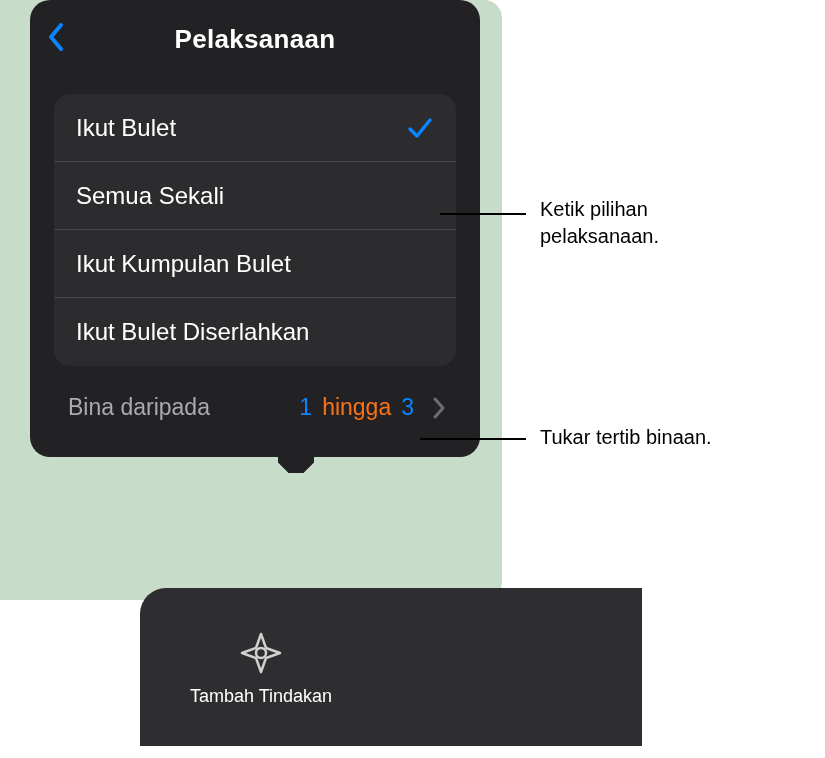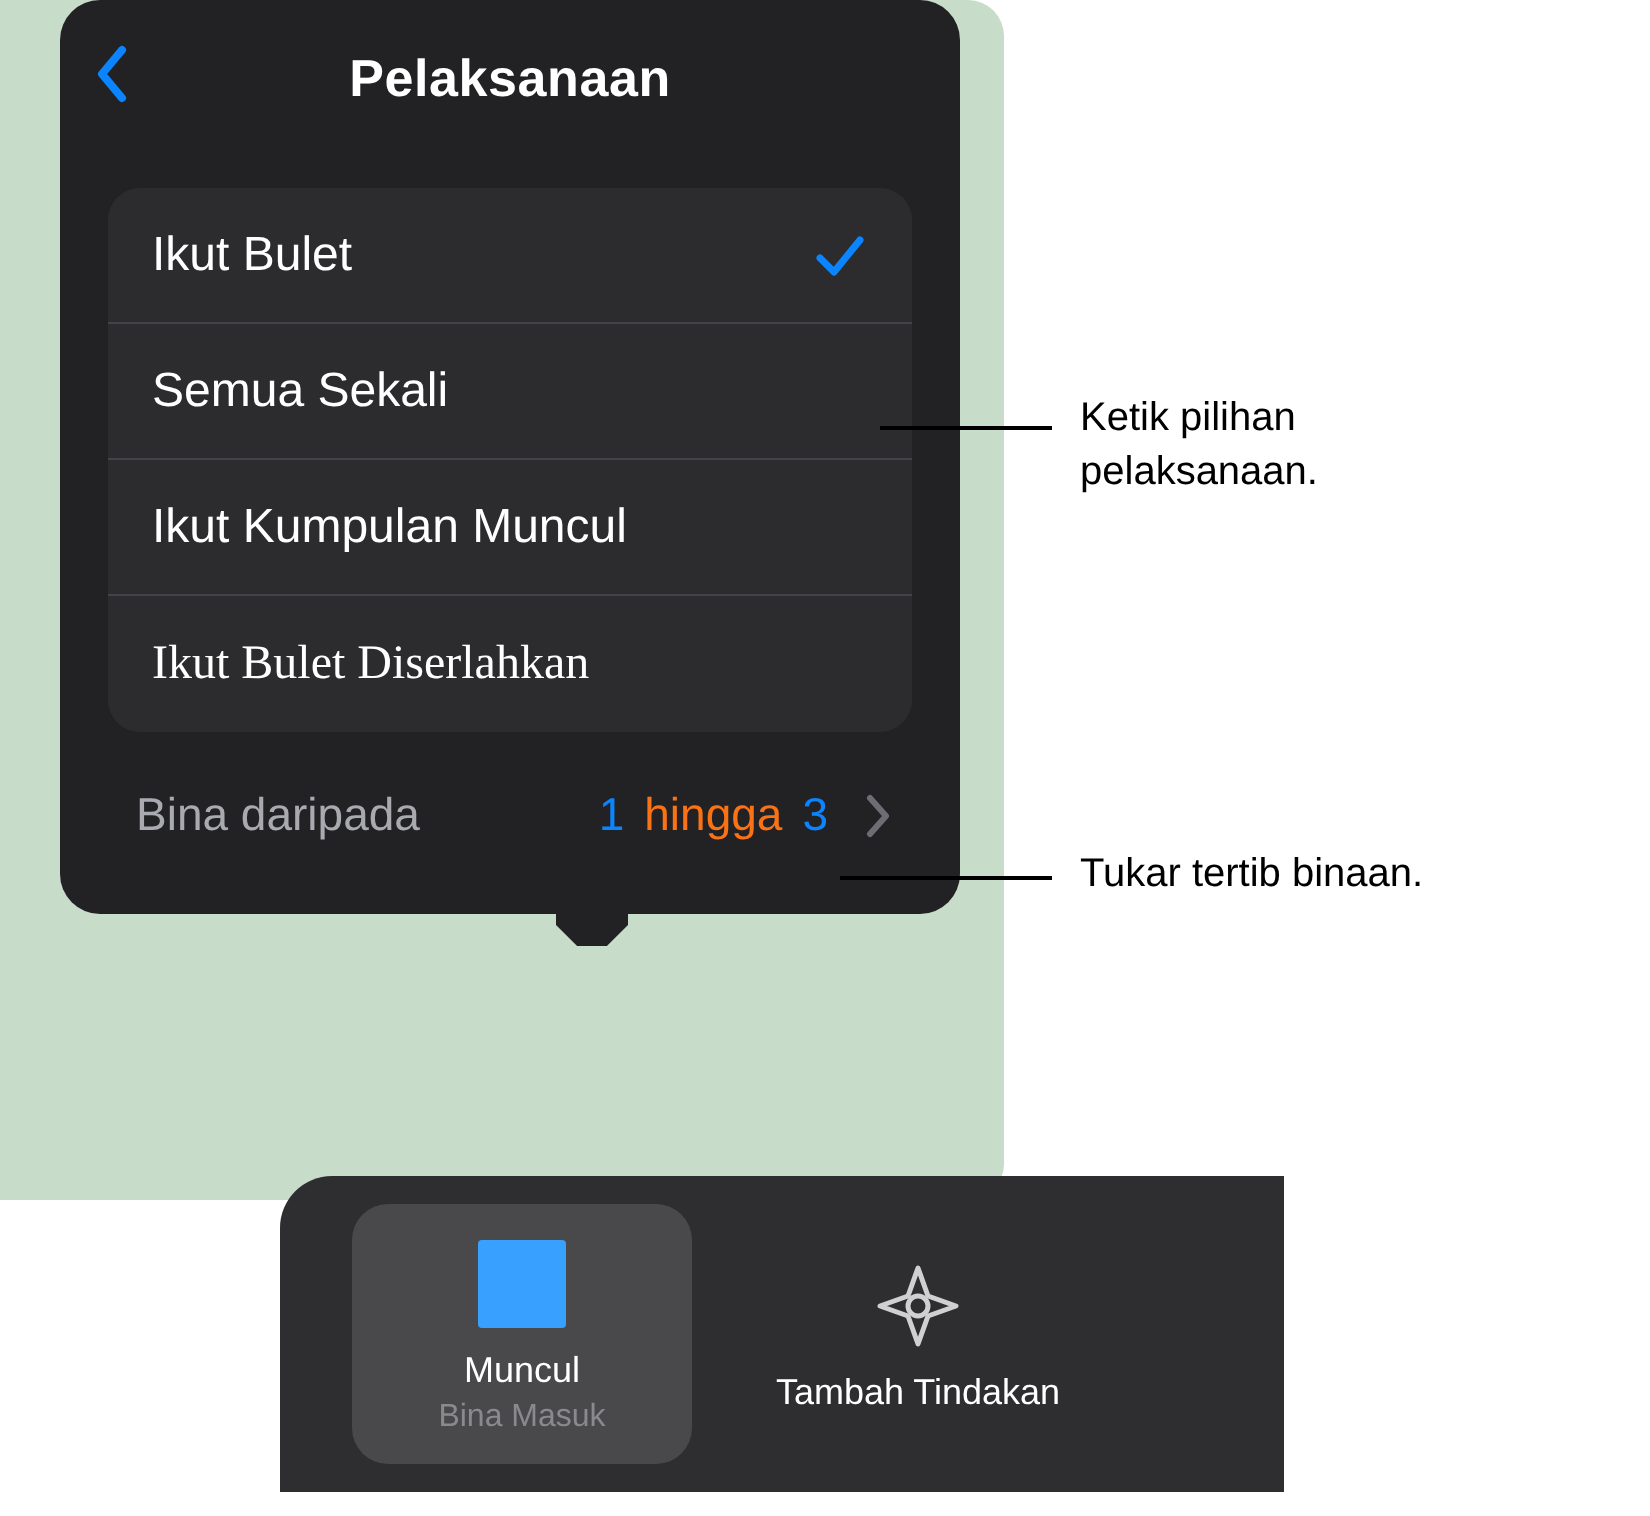--- a/index.html
+++ b/index.html
@@ -60,21 +60,21 @@
   .option-row {
     display: flex;
     align-items: center;
     justify-content: space-between;
     padding: 0 22px;
     height: 68px;
     font-size: 24px;
     color: #fff;
     border-bottom: 1px solid rgba(120,120,128,0.32);
   }
-  .option-row:last-child { border-bottom: none; font-family: Liberation Serif, serif; }
+  .option-row:last-child { border-bottom: none; }
   .check-icon {
     width: 28px; height: 28px;
     color: #0a84ff;
     display: flex; align-items: center; justify-content: center;
   }
   .check-icon svg { width: 26px; height: 26px; }
   .build-row {
     margin: 28px 24px 0 24px;
     display: flex;
     align-items: center;
@@ -178,21 +178,21 @@
         <span class="check-icon">
           <svg viewBox="0 0 26 26">
               <polyline points="3,14 10,21 23,5" fill="none" stroke="currentColor" stroke-width="3.5" stroke-linecap="round" stroke-linejoin="round"></polyline>
             </svg>
         </span>
       </div>
       <div class="option-row">
         <span>Semua Sekali</span>
       </div>
       <div class="option-row">
-        <span>Ikut Kumpulan Muncul</span>
+        <span>Ikut Kumpulan Bulet</span>
       </div>
       <div class="option-row">
         <span>Ikut Bulet Diserlahkan</span>
       </div>
     </div>
 
     <div class="build-row">
       <span class="build-label">Bina daripada</span>
       <span class="build-values">
         <span class="build-num">1</span>
@@ -203,27 +203,20 @@
               <polyline points="3,2 11,11 3,20" fill="none" stroke="currentColor" stroke-width="3" stroke-linecap="round" stroke-linejoin="round"></polyline>
             </svg>
         </span>
       </span>
     </div>
 
     <div class="popover-arrow"></div>
   </div>
 
   <div class="bottom-bar">
-    <div class="thumb selected">
-      <div class="thumb-icon">
-        <div class="thumb-square"></div>
-      </div>
-      <div class="thumb-title">Muncul</div>
-      <div class="thumb-sub">Bina Masuk</div>
-    </div>
     <div class="thumb">
       <div class="thumb-icon thumb-target">
         <svg viewBox="0 0 46 46">
           <path d="M23 4 L28 18 L42 23 L28 28 L23 42 L18 28 L4 23 L18 18 Z" fill="none" stroke="currentColor" stroke-width="2.5" stroke-linejoin="round"></path>
           <circle cx="23" cy="23" r="5" fill="none" stroke="currentColor" stroke-width="2.5"></circle>
         </svg>
       </div>
       <div class="thumb-title">Tambah Tindakan</div>
     </div>
   </div>

